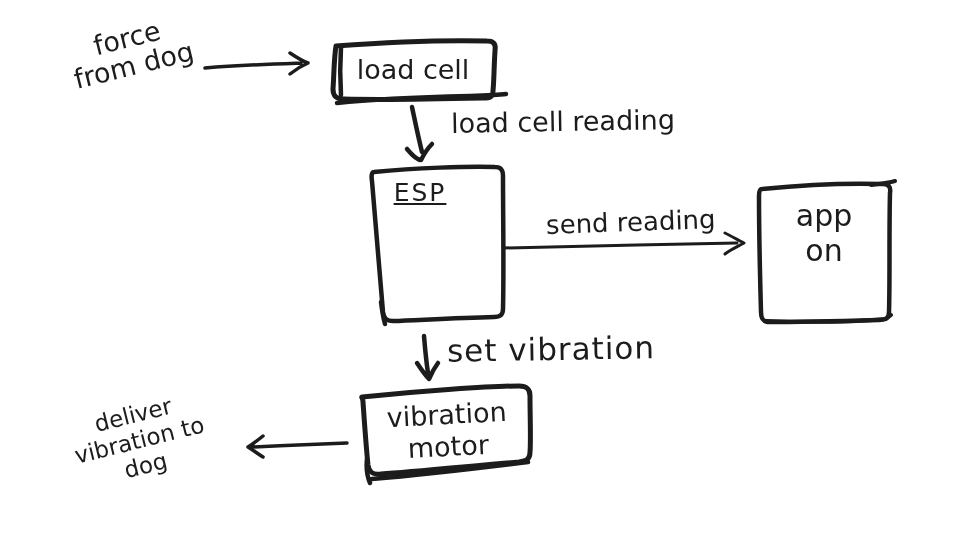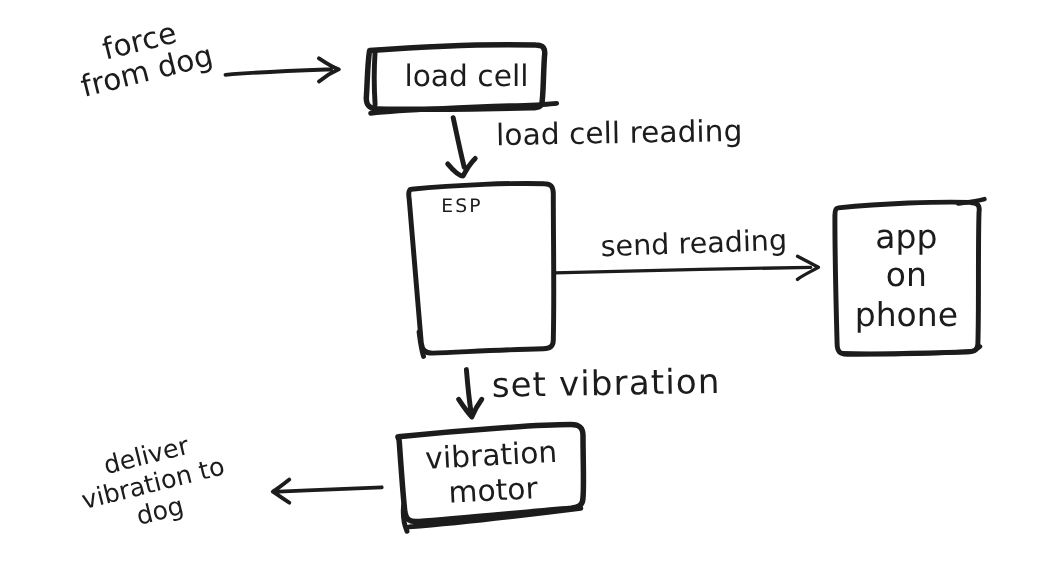--- a/index.html
+++ b/index.html
@@ -33,26 +33,26 @@
   .node-label {
     display: flex;
     flex-direction: column;
     align-items: center;
     justify-content: center;
     text-align: center;
   }
   .lbl-load-cell {
     left: 333px; top: 40px; width: 160px; height: 58px;
     font-size: 27px;
-    padding-left: 11px;
   }
   .lbl-esp {
     left: 374px; top: 178px; width: 92px;
-    font-size: 17px; letter-spacing: 2px;
+    font-size: 25px; letter-spacing: 2px;
     text-align: center;
+    text-decoration: underline;
   }
   .lbl-app {
     left: 759px; top: 198px; width: 130px;
     font-size: 30px; line-height: 1.18;
   }
   .lbl-motor {
     left: 366px; top: 399px; width: 163px;
     font-size: 27px; line-height: 1.2;
     transform: rotate(-3deg);
   }
@@ -119,21 +119,20 @@
     <span class="line">load cell</span>
   </div>
 
   <div class="txt lbl-esp">
     <span class="line">ESP</span>
   </div>
 
   <div class="txt node-label lbl-app">
     <span class="line">app</span>
     <span class="line">on</span>
-    <span class="line">phone</span>
   </div>
 
   <div class="txt node-label lbl-motor">
     <span class="line">vibration</span>
     <span class="line">motor</span>
   </div>
 
   <div class="txt edge-lbl-loadcell-reading">load cell reading</div>
 
   <div class="txt edge-lbl-send-reading">send reading</div>

